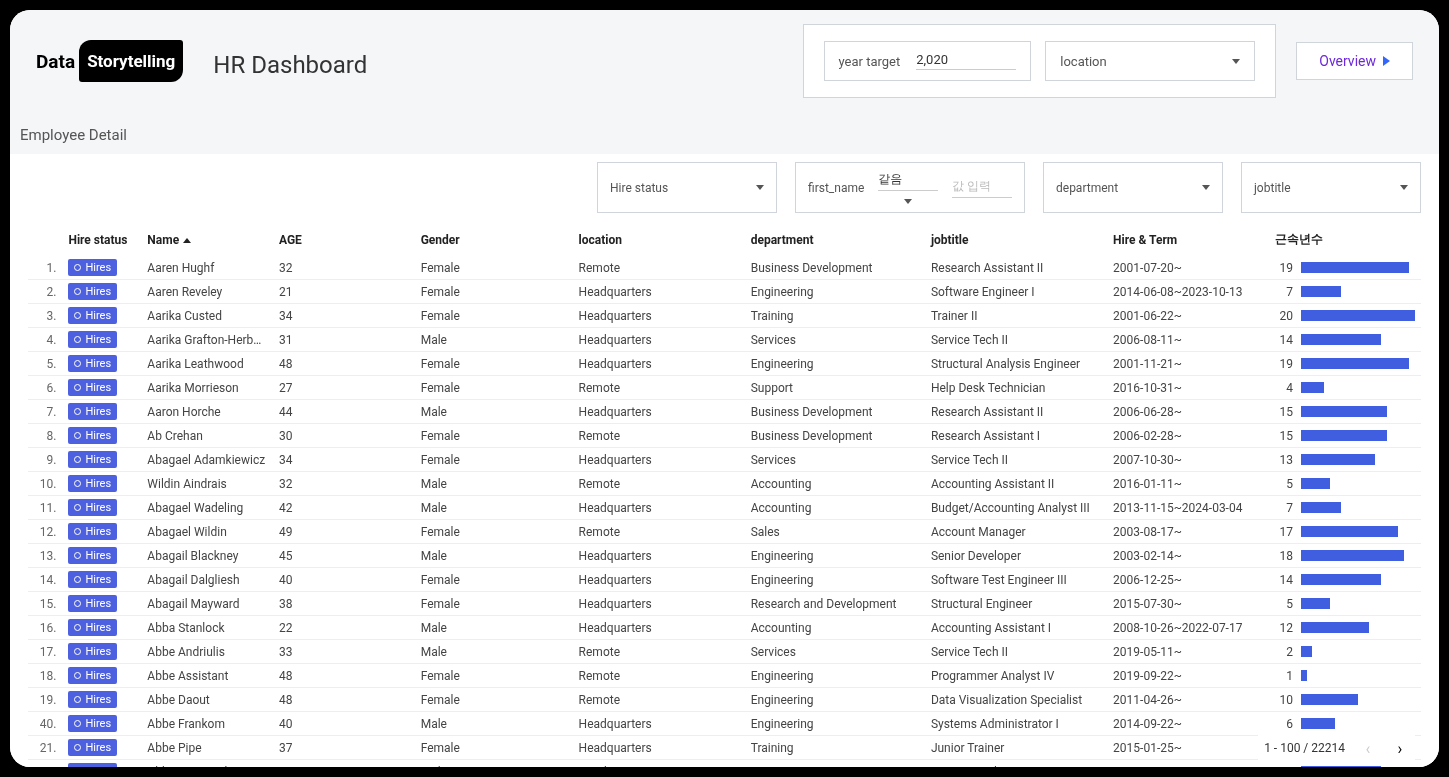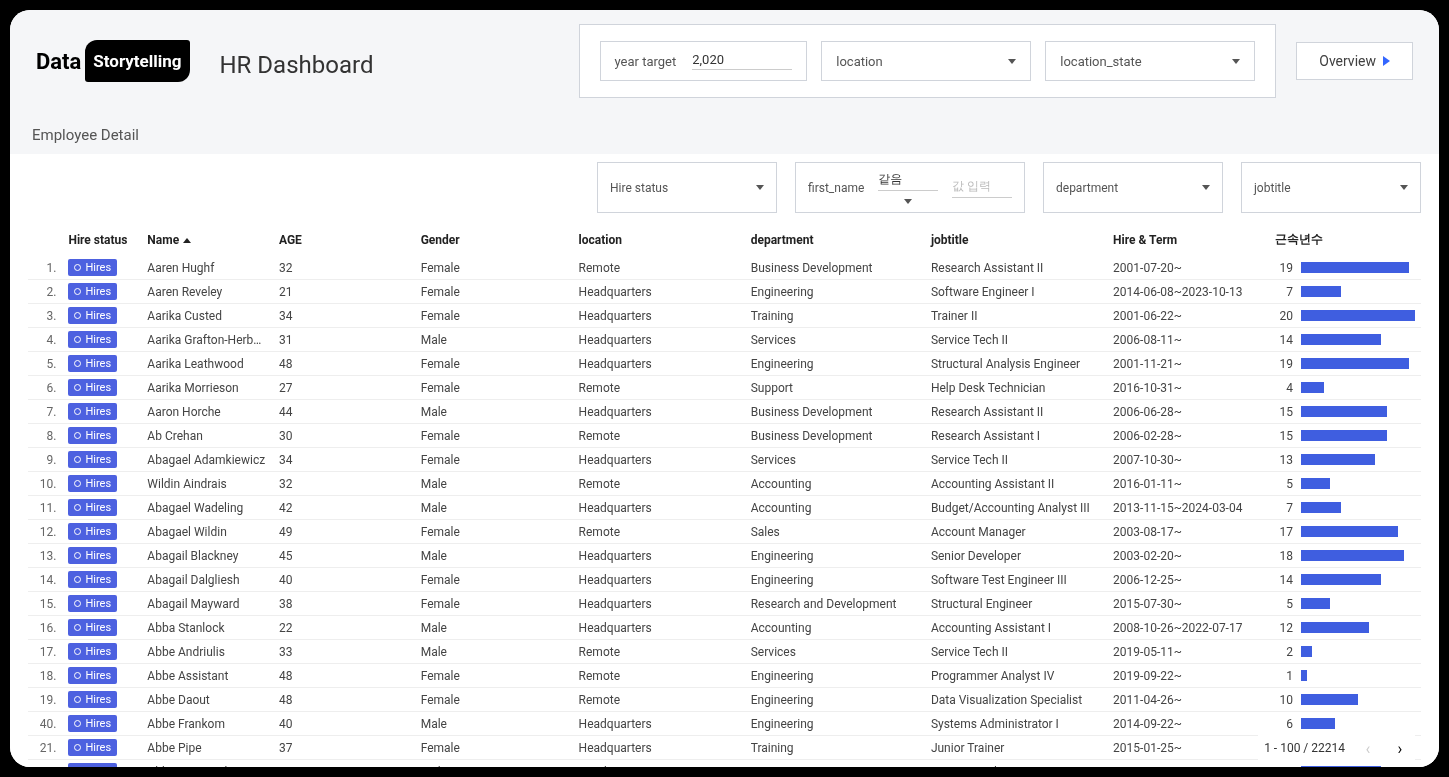--- a/index.html
+++ b/index.html
@@ -34,21 +34,21 @@
     background: #000;
     color: #fff;
     font-weight: 700;
     padding: 11px 8px;
     border-radius: 12px 3px 12px 3px;
     font-size: 17px;
     display: inline-block;
   }
   .logo-pre {
     font-weight: 700;
-    font-size: 22px;
+    font-size: 19px;
     color: #000;
   }
   .page-title {
     font-size: 24px;
     font-weight: 400;
     color: #333;
     margin-left: 10px;
     margin-top: 8px;
   }
   .header-controls {
@@ -85,38 +85,38 @@
     border-left: 4px solid transparent;
     border-right: 4px solid transparent;
     border-top: 5px solid #555;
   }
   .overview-btn {
     border: 1px solid #d0d4db;
     padding: 10px 22px;
     display: flex;
     align-items: center;
     justify-content: center;
-    color: #404040;
+    color: #6d28d9;
     font-size: 14px;
     gap: 4px;
     background: #fff;
     cursor: pointer;
   }
   .overview-btn .tri {
     width: 0; height: 0;
     border-top: 5px solid transparent;
     border-bottom: 5px solid transparent;
     border-left: 7px solid #3366ff;
     margin-left: 3px;
   }
 
   .section-title {
     font-size: 15px;
     color: #555;
-    padding: 14px 18px 10px 22px;
+    padding: 14px 18px 10px 10px;
     background: #f5f6f8;
   }
   .content {
     padding: 0 18px 0 18px;
     background: #fff;
   }
   .filter-row {
     display: flex;
     gap: 18px;
     justify-content: flex-end;
@@ -242,24 +242,20 @@
     </div>
     <div class="page-title">HR Dashboard</div>
 
     <div class="header-controls">
       <div class="control-box">
         <span class="control-label">year target</span>
         <span class="control-value">2,020</span>
       </div>
       <div class="control-box dropdown">
         <span>location</span>
-        <span class="caret"></span>
-      </div>
-      <div class="control-box dropdown">
-        <span>location_state</span>
         <span class="caret"></span>
       </div>
     </div>
     <div class="overview-btn">
       <span>Overview</span>
       <span class="tri"></span>
     </div>
   </div>
 
   <div class="section-title">Employee Detail</div>
@@ -547,21 +543,21 @@
           </tr>
           <tr>
             <td class="col-idx">13.</td>
             <td><span class="hire-badge"><span class="dot"></span>Hires</span></td>
             <td>Abagail Blackney</td>
             <td>45</td>
             <td>Male</td>
             <td>Headquarters</td>
             <td>Engineering</td>
             <td>Senior Developer</td>
-            <td>2003-02-20~</td>
+            <td>2003-02-14~</td>
             <td>
               <div class="ten-cell">
                 <span class="ten-val">18</span>
                 <div class="ten-bar-wrap">
                   <div class="ten-bar" style="width:90%"></div>
                 </div>
               </div>
             </td>
           </tr>
           <tr>

